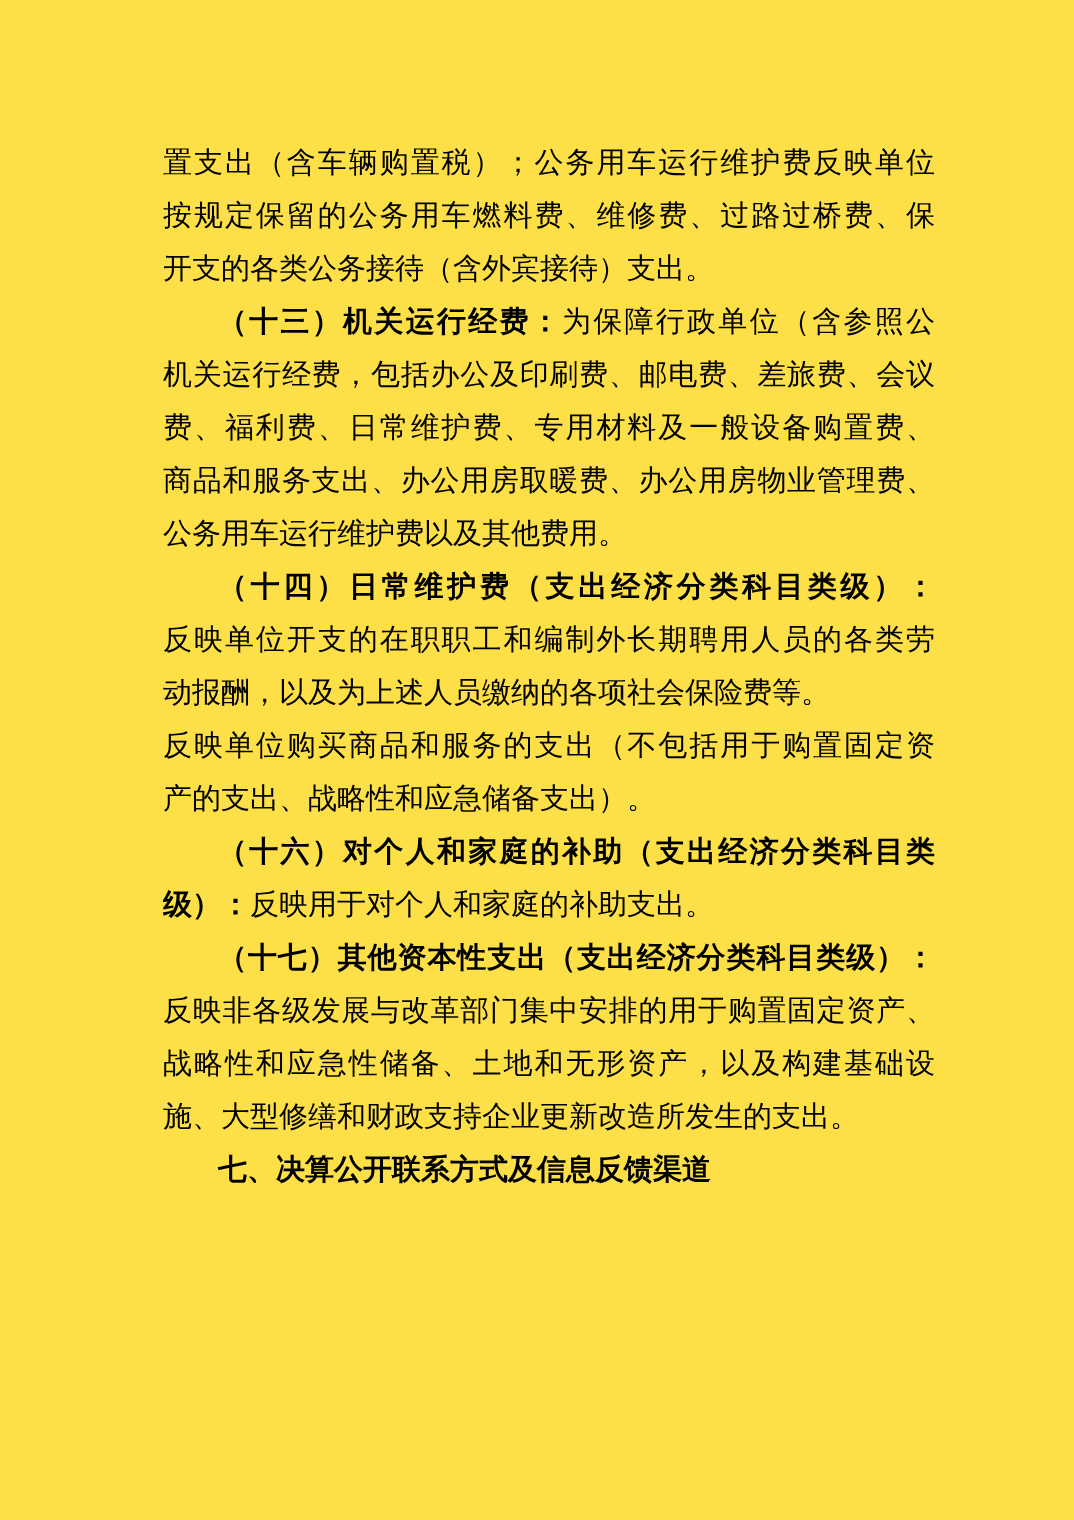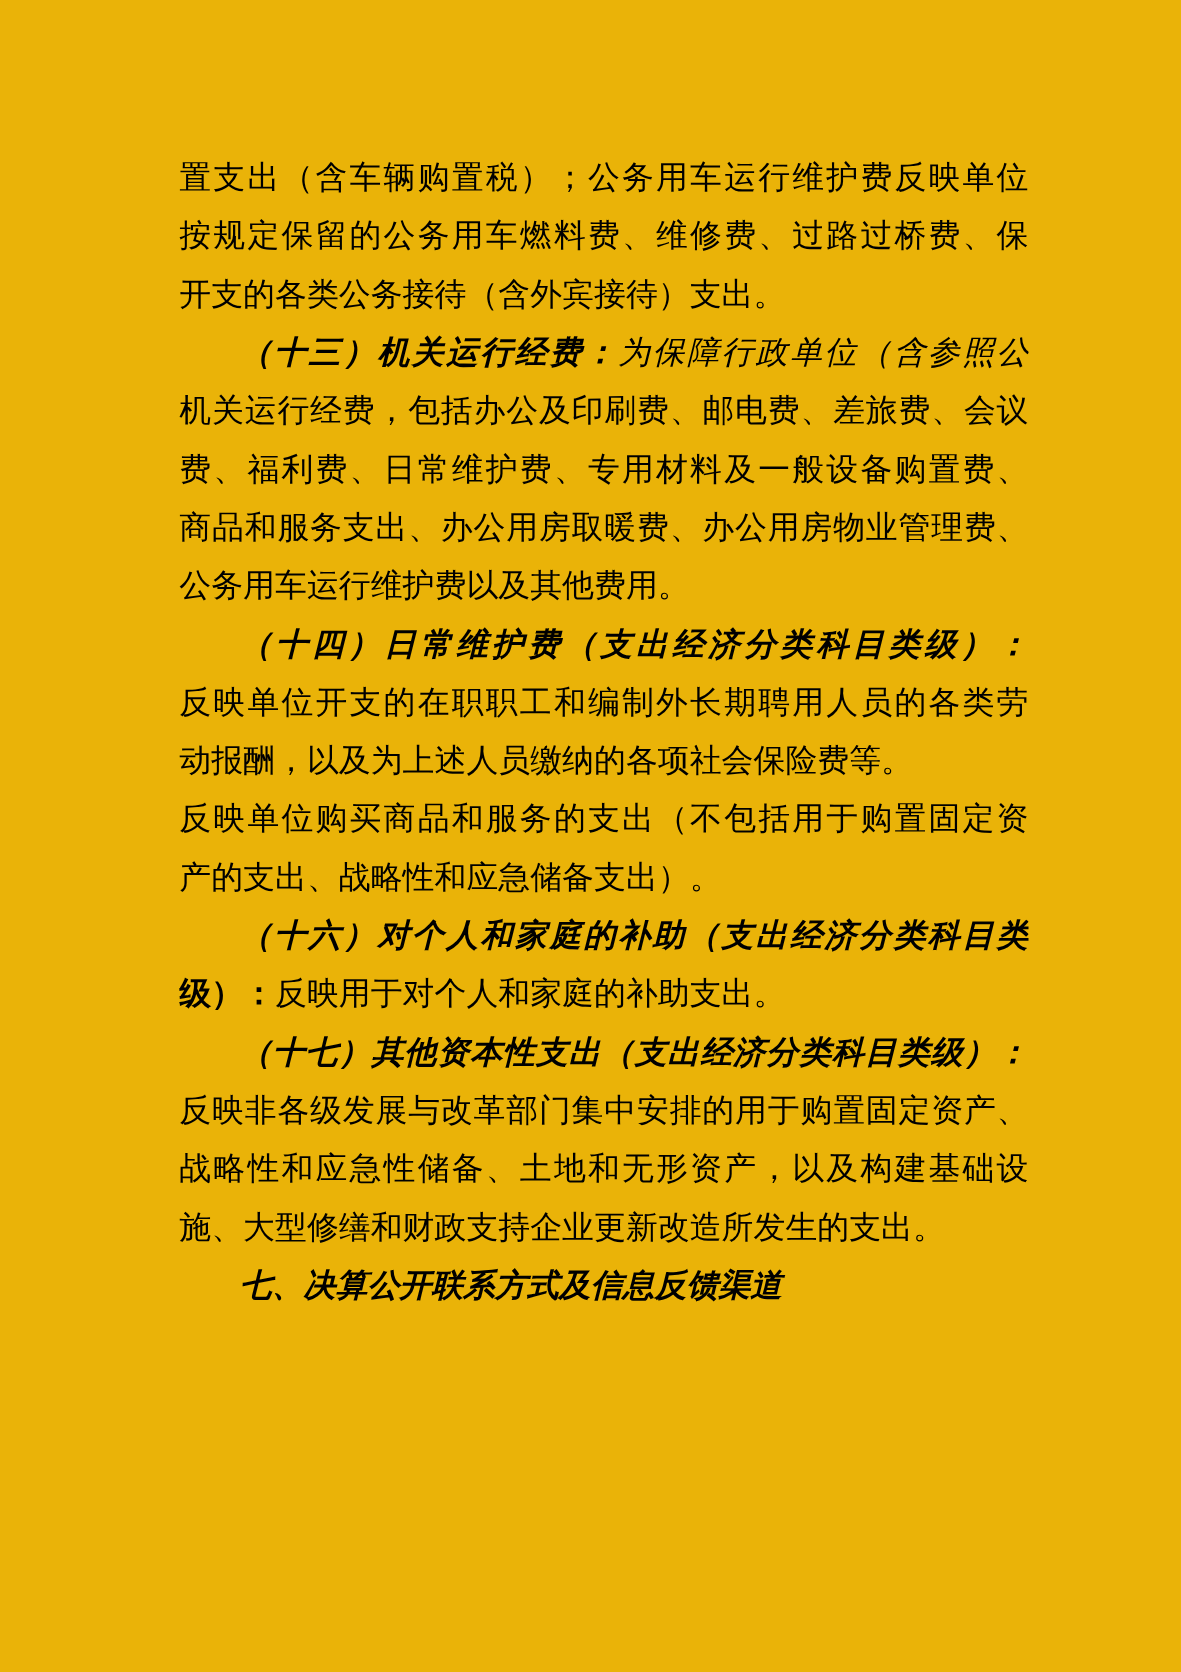--- a/index.html
+++ b/index.html
@@ -28,32 +28,32 @@
     line-height: 53px;
     font-size: 29px;
     color: #000000;
     text-align: justify;
     text-align-last: left;
     text-justify: distribute;
     overflow: hidden;
     white-space: normal;
   }
   .line.fill { text-align-last: justify; }
-  .line.indent { text-indent: 55px; font-style: italic; }
+  .line.indent { text-indent: 55px; }
   .line span.b { font-weight: 700; }
   .para.heading .line {
     font-family: "Liberation Sans", "DejaVu Sans", sans-serif;
     font-weight: 700;
     letter-spacing: 0px;
   }
 </style>
 </head>
 <body>
 
-<div class="page" style="background: #eab308;">
+<div class="page" style="background: #fde047;">
   <div class="doc" style="color: rgb(0, 0, 0);">
       <div class="para">
         <div class="line fill"><span>置支出（含车辆购置税）；公务用车运行维护费反映单位</span></div>
         <div class="line fill"><span>按规定保留的公务用车燃料费、维修费、过路过桥费、保</span></div>
         <div class="line"><span>开支的各类公务接待（含外宾接待）支出。</span></div>
       </div>
       <div class="para">
         <div class="line fill indent"><span class="b">（十三）机关运行经费：</span><span>为保障行政单位（含参照公</span></div>
         <div class="line fill"><span>机关运行经费，包括办公及印刷费、邮电费、差旅费、会议</span></div>
         <div class="line fill"><span>费、福利费、日常维护费、专用材料及一般设备购置费、</span></div>

